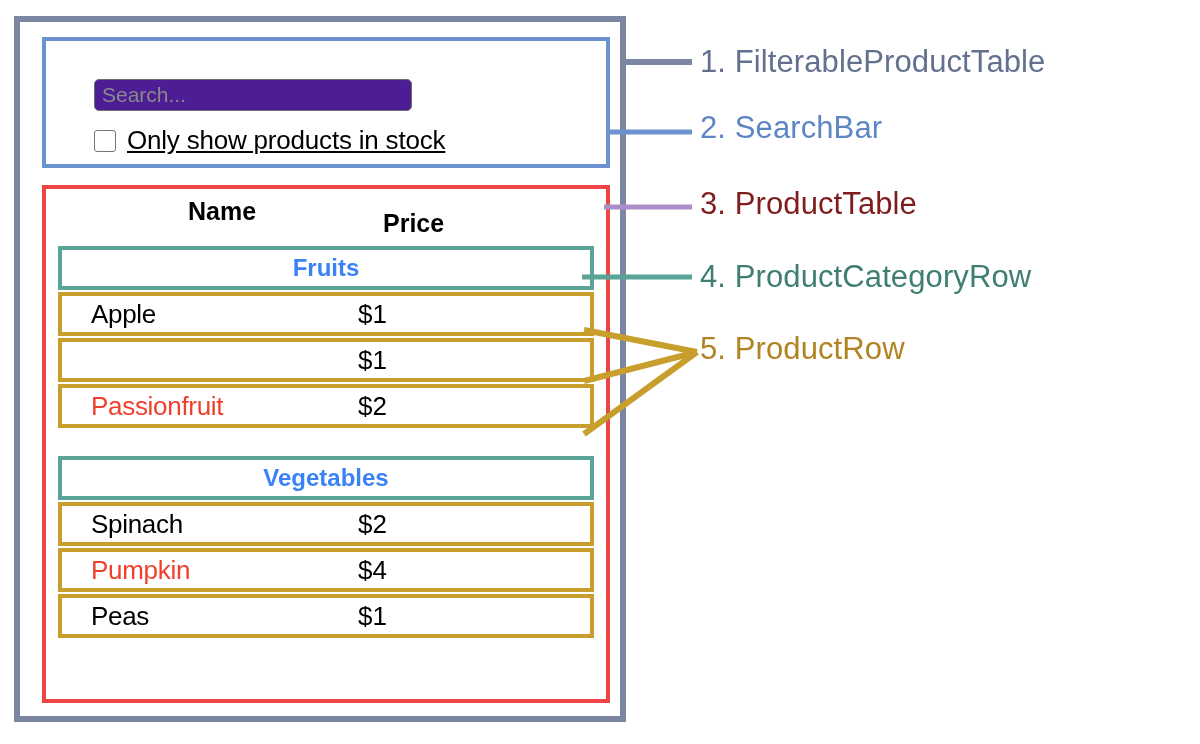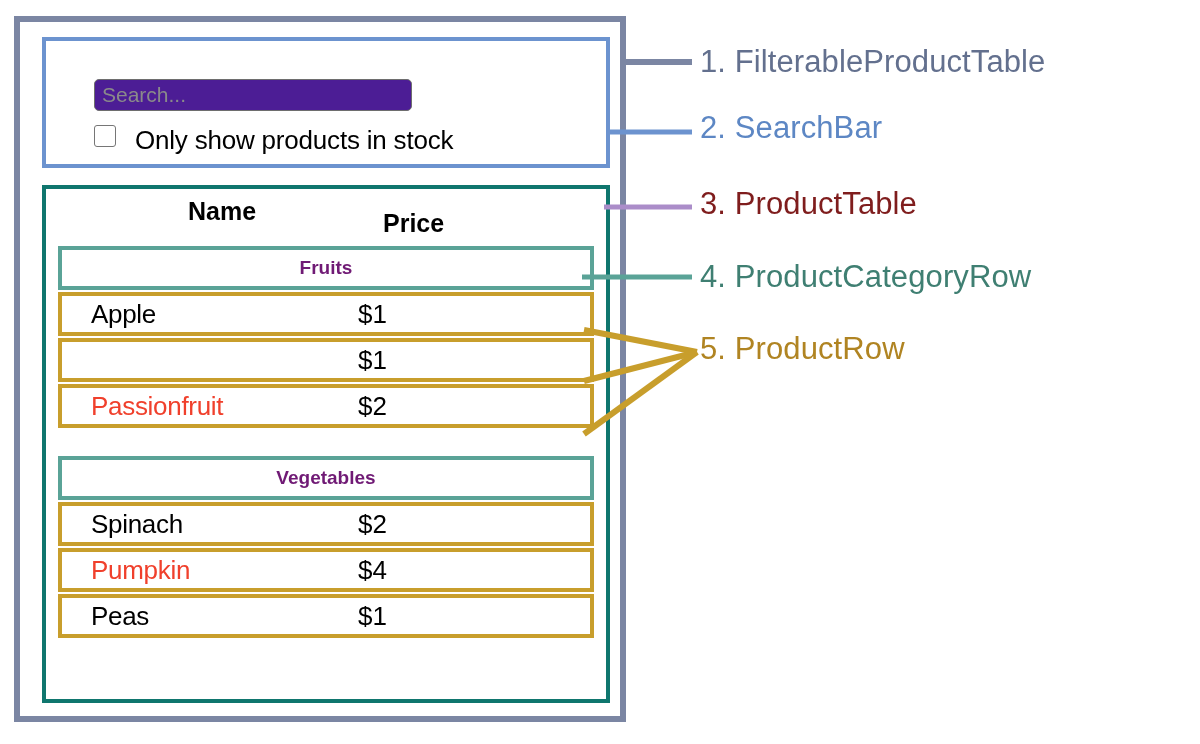--- a/index.html
+++ b/index.html
@@ -71,21 +71,23 @@
     line-height: 30px;
     outline: none;
   }
   .search-input::placeholder { color: #8a8a8a; opacity: 1; }
 
   .checkbox-row {
     position: absolute;
     left: 48px;
     top: 84px;
     display: flex;
-    gap: 19px;
+    align-items: center;
+    gap: 11px;
+    text-decoration: underline;
   }
   .checkbox-box {
     width: 22px;
     height: 22px;
     border: 1.6px solid #767676;
     border-radius: 3px;
     background: #ffffff;
     box-sizing: border-box;
     flex: 0 0 auto;
   }
@@ -96,21 +98,21 @@
     letter-spacing: -0.2px;
   }
 
   
   .l3-box {
     position: absolute;
     left: 42px;
     top: 185px;
     width: 568px;
     height: 518px;
-    border: 4px solid #0f766e;
+    border: 4px solid #ef4444;
     background: #ffffff;
     box-sizing: border-box;
   }
 
   .table-head {
     position: absolute;
     left: 0;
     top: 8px;
     width: 560px;
     height: 38px;
@@ -138,23 +140,23 @@
     height: 44px;
     border: 4px solid #5aa397;
     background: #ffffff;
     box-sizing: border-box;
     display: flex;
     align-items: center;
     justify-content: center;
     margin-bottom: 2px;
   }
   .cat-row-label {
-    font-size: 19px;
+    font-size: 24px;
     font-weight: bold;
-    color: #701a75;
+    color: #3b82f6;
   }
 
   
   .prod-row {
     position: relative;
     height: 44px;
     border: 4px solid #c89e2c;
     background: #ffffff;
     box-sizing: border-box;
     margin-bottom: 2px;

